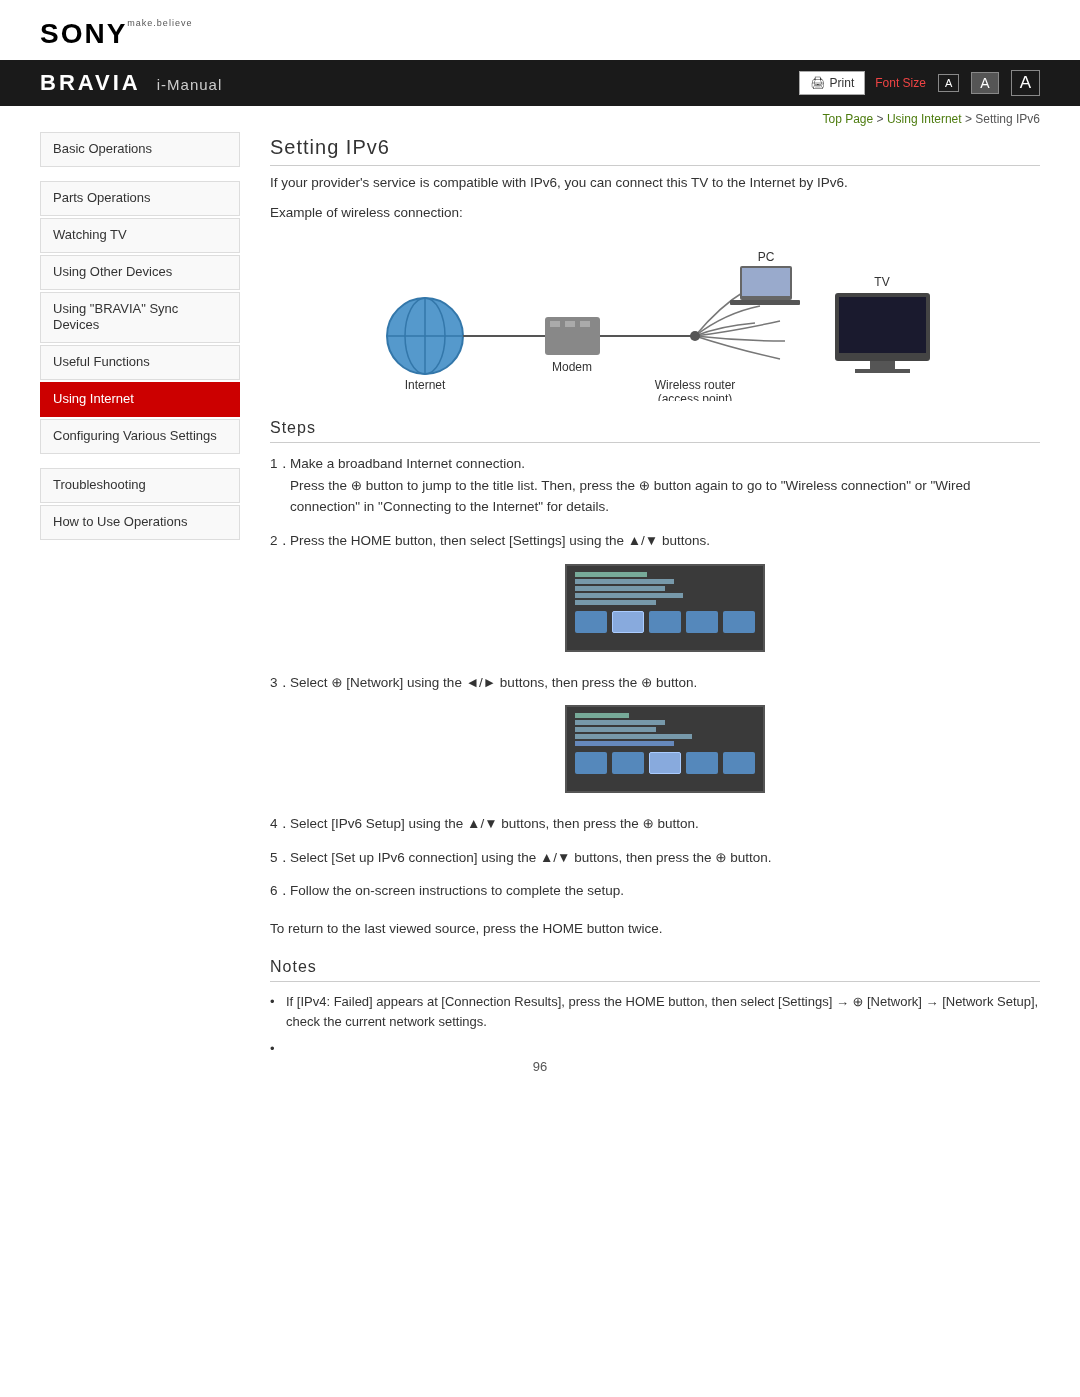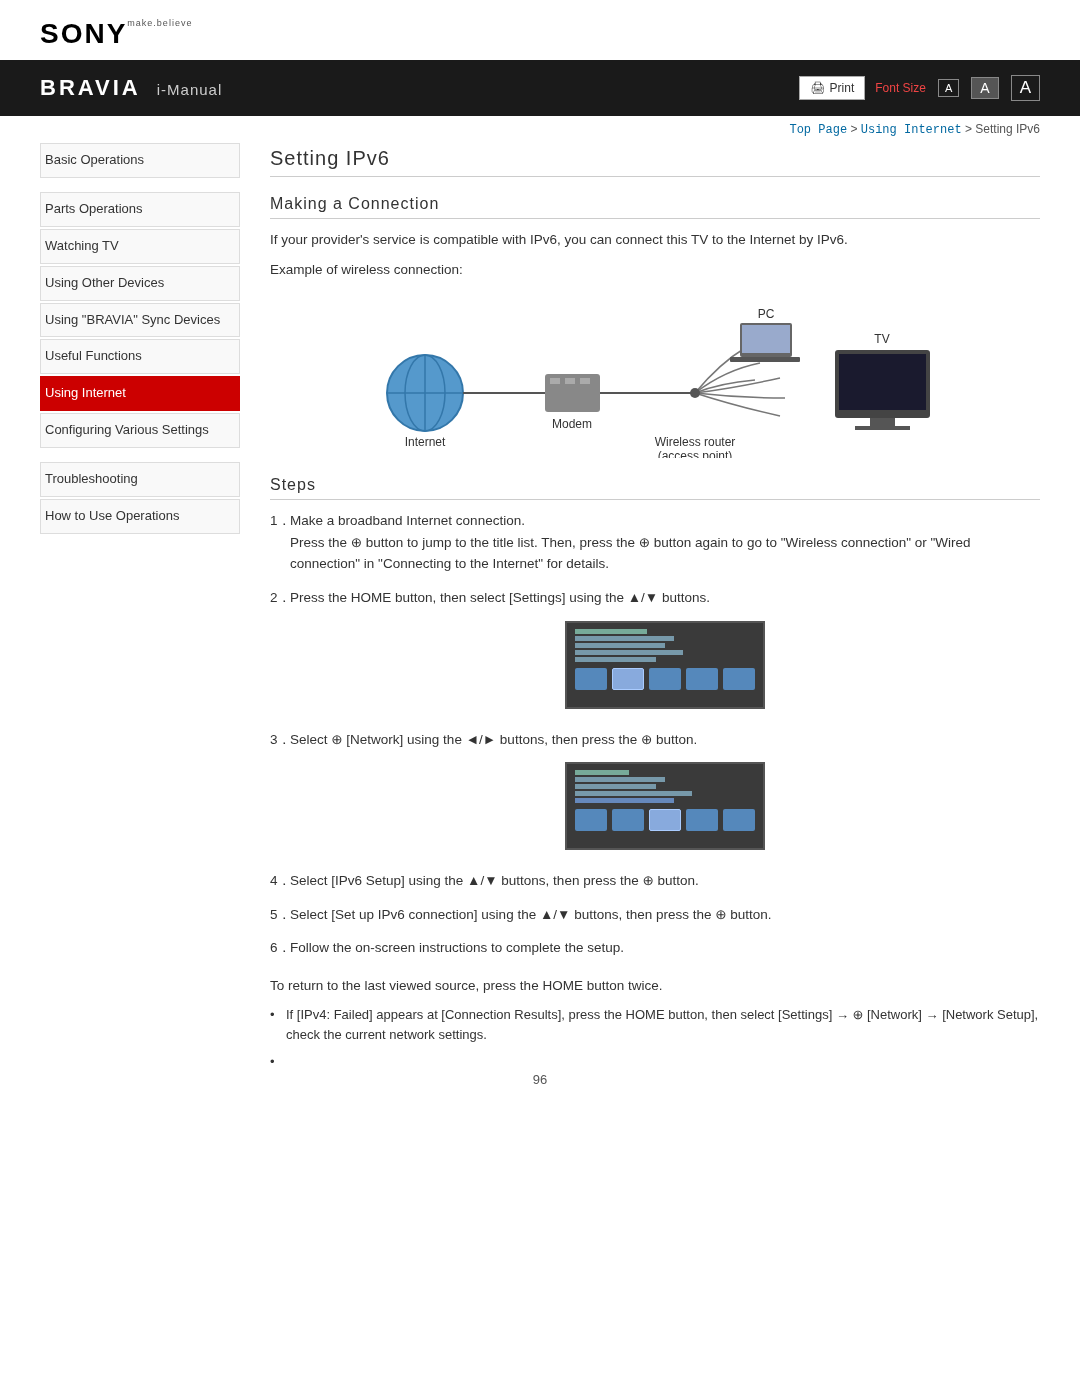--- a/index.html
+++ b/index.html
@@ -5,43 +5,43 @@
     * { margin: 0; padding: 0; box-sizing: border-box; }
     body { font-family: Arial, sans-serif; font-size: 14px; background: #fff; color: #333; width: 1080px; min-height: 1397px; }
 
     
     .header { padding: 18px 40px 10px 40px; display: flex; align-items: center; }
     .sony-logo { display: flex; align-items: flex-start; }
     .sony-text { font-size: 28px; font-weight: 900; letter-spacing: 2px; color: #000; font-family: Arial Black, Arial, sans-serif; }
     .sony-tagline { font-size: 9px; color: #555; letter-spacing: 1px; }
 
     
-    .top-bar { background: #1a1a1a; height: 56px; display: flex; align-items: center; padding: 12px 40px; justify-content: space-between; }
+    .top-bar { background: #1a1a1a; height: 46px; display: flex; align-items: center; padding: 12px 40px; justify-content: space-between; }
     .bravia-title { display: flex; align-items: baseline; gap: 16px; }
     .bravia-text { font-size: 22px; font-weight: 900; color: #fff; letter-spacing: 3px; font-family: Arial Black, Arial, sans-serif; }
     .imanual-text { font-size: 15px; color: #ccc; letter-spacing: 1px; }
     .toolbar-right { display: flex; align-items: center; gap: 10px; }
     .print-btn { background: #fff; color: #333; border: 1px solid #aaa; padding: 4px 10px; font-size: 12px; cursor: pointer; display: flex; align-items: center; gap: 4px; }
     .font-size-label { color: #ef4444; font-size: 12px; }
     .font-btn { background: none; border: 1px solid #888; color: #fff; cursor: pointer; margin-left: 2px; }
     .font-btn-s { font-size: 11px; padding: 2px 6px; }
     .font-btn-m { font-size: 14px; padding: 2px 8px; background: #555; }
     .font-btn-l { font-size: 17px; padding: 2px 8px; }
 
     
     .breadcrumb { text-align: right; padding: 6px 40px; font-size: 12px; color: #c00; }
-    .breadcrumb a { color: #0369a1; text-decoration: none; font-family: Liberation Mono, monospace; }
+    .breadcrumb a { color: #4d7c0f; text-decoration: none; }
     .breadcrumb span { color: #555; }
 
     
     .main-layout { display: flex; padding: 0 40px; gap: 0; }
 
     
     .sidebar { width: 200px; flex-shrink: 0; margin-right: 30px; }
-    .sidebar-item { border: 1px solid #ddd; padding: 8px 4px; font-size: 13px; cursor: pointer; background: #f9f9f9; margin-bottom: 2px; line-height: 1.3; }
+    .sidebar-item { border: 1px solid #ddd; padding: 8px 12px; font-size: 13px; cursor: pointer; background: #f9f9f9; margin-bottom: 2px; line-height: 1.3; }
     .sidebar-item.active { background: #c00; color: #fff; border-color: #c00; }
     .sidebar-separator { height: 12px; }
 
     
     .content { flex: 1; padding-top: 4px; }
     .page-title { font-size: 20px; font-weight: normal; letter-spacing: 1px; margin-bottom: 6px; padding-bottom: 6px; border-bottom: 1px solid #ccc; }
     .section-title { font-size: 16px; font-weight: normal; letter-spacing: 1px; margin: 18px 0 10px 0; padding-bottom: 5px; border-bottom: 1px solid #ccc; }
     .intro-text { font-size: 13.5px; line-height: 1.6; margin-bottom: 8px; }
 
     
@@ -112,21 +112,20 @@
     <div class="sidebar-item active">Using Internet</div>
     <div class="sidebar-item">Configuring Various Settings</div>
     <div class="sidebar-separator"></div>
     <div class="sidebar-item">Troubleshooting</div>
     <div class="sidebar-item">How to Use Operations</div>
   </div>
 
   <div class="content">
     <h1 class="page-title">Setting IPv6</h1>
 
-    <h2 class="section-title">Making a Connection</h2>
 
     <p class="intro-text">If your provider's service is compatible with IPv6, you can connect this TV to the Internet by IPv6.</p>
     <p class="intro-text">Example of wireless connection:</p>
 
     <svg class="diagram-svg" width="580" height="160" viewBox="0 0 580 160">
 
       <circle cx="60" cy="95" r="38" fill="#5599cc" stroke="#3377aa" stroke-width="2"></circle>
       <ellipse cx="60" cy="95" rx="20" ry="38" fill="none" stroke="#3377aa" stroke-width="1.5"></ellipse>
       <line x1="22" y1="95" x2="98" y2="95" stroke="#3377aa" stroke-width="1.5"></line>
       <line x1="60" y1="57" x2="60" y2="133" stroke="#3377aa" stroke-width="1.5"></line>
@@ -226,20 +225,21 @@
         <span>Select [Set up IPv6 connection] using the ▲/▼ buttons, then press the ⊕ button.</span>
       </li>
       <li>
         <span class="step-num">6．</span>
         <span>Follow the on-screen instructions to complete the setup.</span>
       </li>
     </ol>
 
     <p class="intro-text" style="margin-top:16px;">To return to the last viewed source, press the HOME button twice.</p>
 
+    <h2 class="section-title">Notes</h2>
 
     <ul class="notes-list">
       <li>
         <span>If [IPv4: Failed] appears at [Connection Results], press the HOME button, then select [Settings] → ⊕ [Network] → [Network Setup], check the current network settings.</span>
       </li>
       <li>
         <span></span>
       </li>
     </ul>
 

